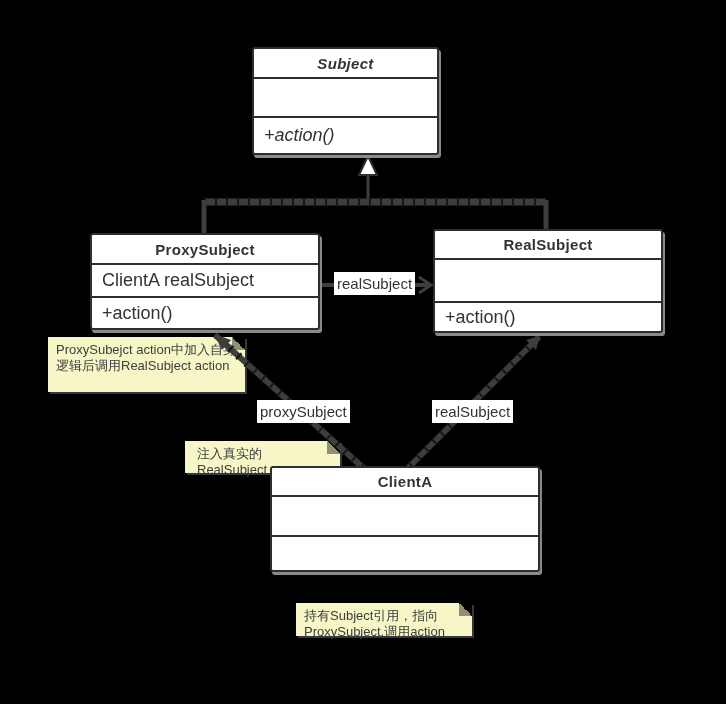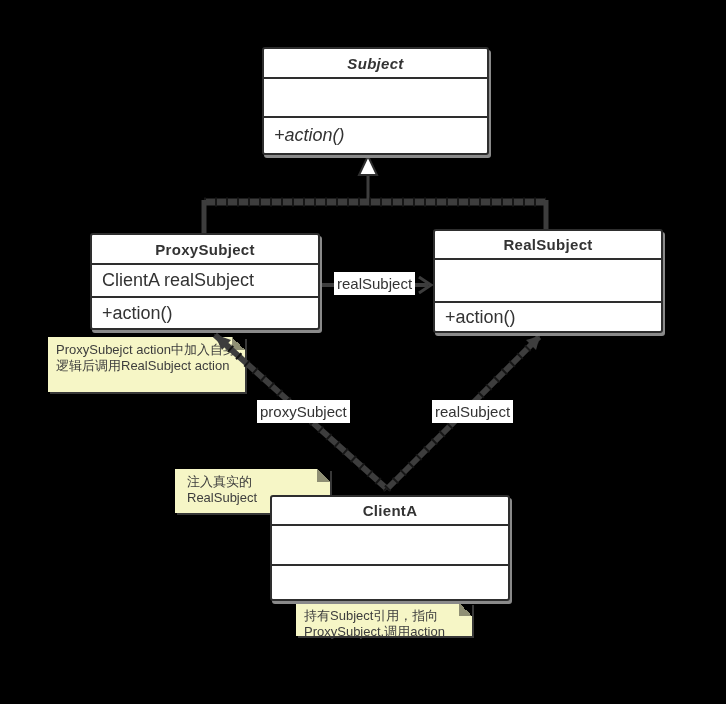--- a/index.html
+++ b/index.html
@@ -31,33 +31,33 @@
   .uml-title{
     display:flex; align-items:center; justify-content:center;
     font-weight:bold; font-size:15px; letter-spacing:.3px;
   }
   .uml-row{
     display:flex; align-items:center; padding-left:10px;
     border-top:2px solid var(--box_border); font-size:18px;
   }
   .italic{font-style:italic;}
 
-  #box-subject{left:262px; top:47px;  width:227px; height:108px;}
+  #box-subject{left:252px; top:47px;  width:187px; height:108px;}
   #box-subject .uml-title{height:28px;}
   #box-subject .r1{height:39px;} #box-subject .r2{height:37px;}
 
   #box-proxy{left:90px; top:233px; width:230px; height:97px;}
   #box-proxy .uml-title{height:28px;}
   #box-proxy .r1{height:33px;} #box-proxy .r2{height:32px;}
 
   #box-real{left:433px; top:229px; width:230px; height:104px;}
   #box-real .uml-title{height:27px;}
   #box-real .r1{height:43px;} #box-real .r2{height:30px;}
 
-  #box-client{left:270px; top:495px; width:240px; height:106px;}
+  #box-client{left:270px; top:466px; width:270px; height:106px;}
   #box-client .uml-title{height:27px;}
   #box-client .r1{height:40px;} #box-client .r2{height:35px;}
 
   
   .chip{
     position:absolute; background:#fff; color:var(--text);
     font-size:15px; line-height:23px; padding:0 3px; white-space:nowrap;
   }
   #chip-assoc{left:334px; top:272px;}
   #chip-proxy{left:257px; top:400px;}
@@ -69,21 +69,21 @@
     font-size:13px; line-height:1.25; padding:5px 8px;
     box-shadow:2px 2px 0 0 rgba(125,125,125,.45);
     word-break:break-word;
   }
   .note .fold{
     position:absolute; top:0; right:0; width:13px; height:13px;
     background:linear-gradient(to bottom left,
       var(--background) 0 50%, var(--note_fold) 50% 100%);
   }
   #note-proxy {left:48px;  top:337px; width:197px; height:55px;}
-  #note-inject{left:175px; top:441px; width:155px; height:44px; padding-left:12px;margin-top:28px;}
+  #note-inject{left:185px; top:441px; width:155px; height:32px; padding-left:12px;}
   #note-client{left:296px; top:603px; width:176px; height:33px;}
 
   
   .core{stroke:var(--line); fill:none;}
   .tex{stroke:var(--line_notch); fill:none;}
   .solid-head{fill:var(--line); stroke:none;}
   .open-head{stroke:var(--line); fill:none;}
   .hollow-head{fill:#ffffff; stroke:var(--box_border);}
 </style>
 </head>

